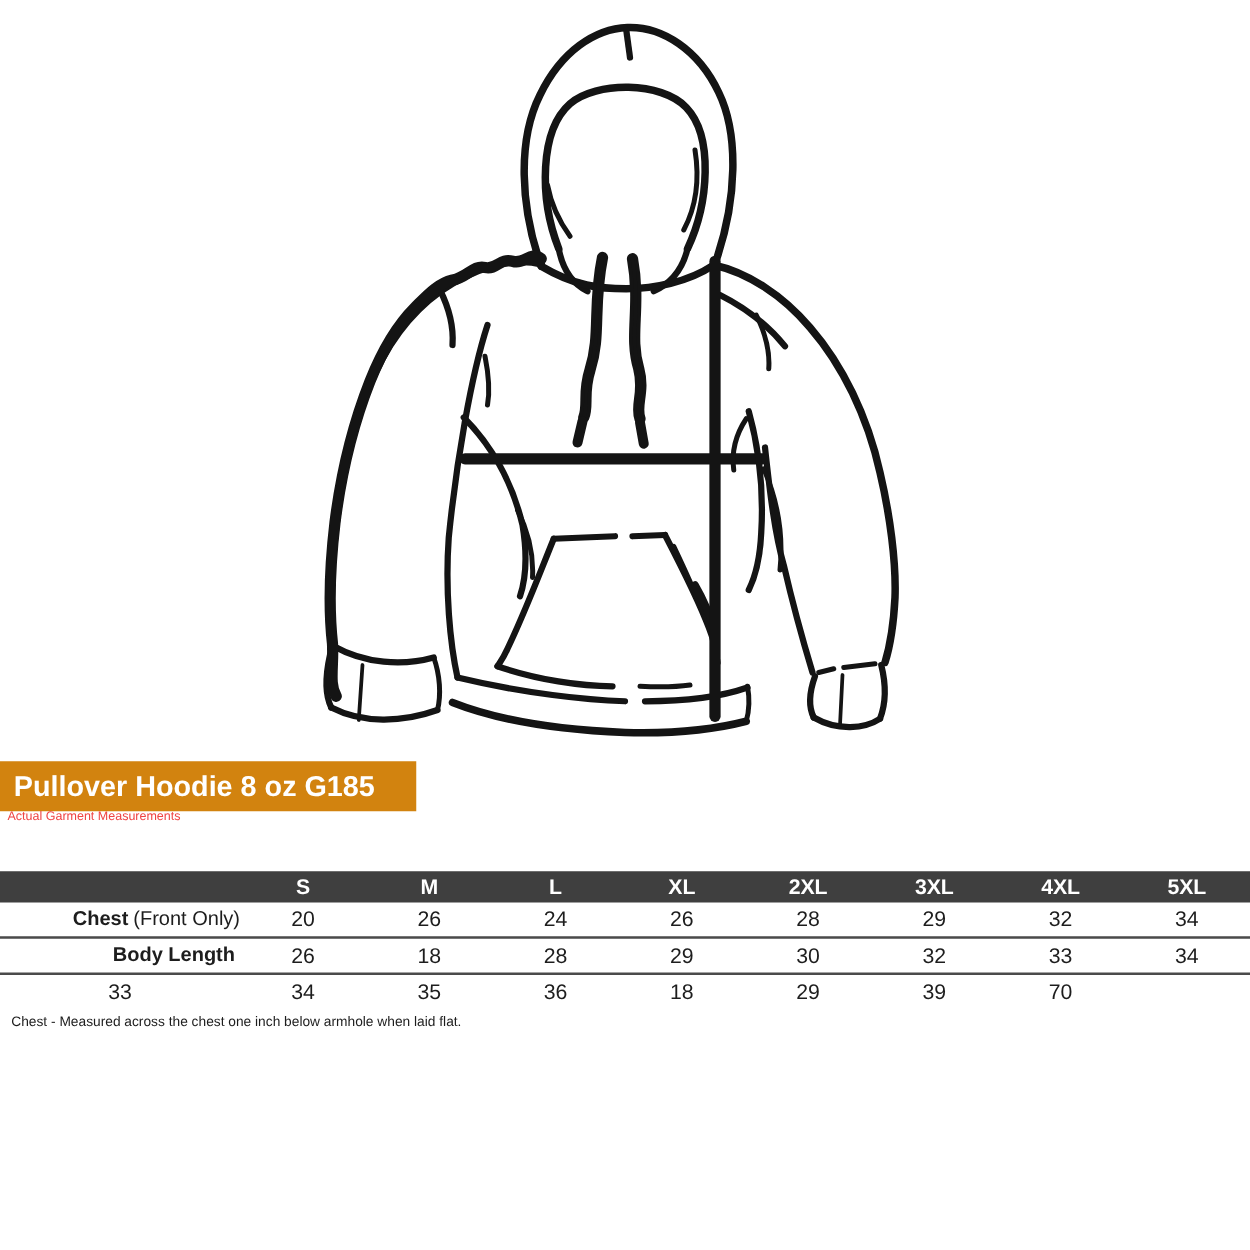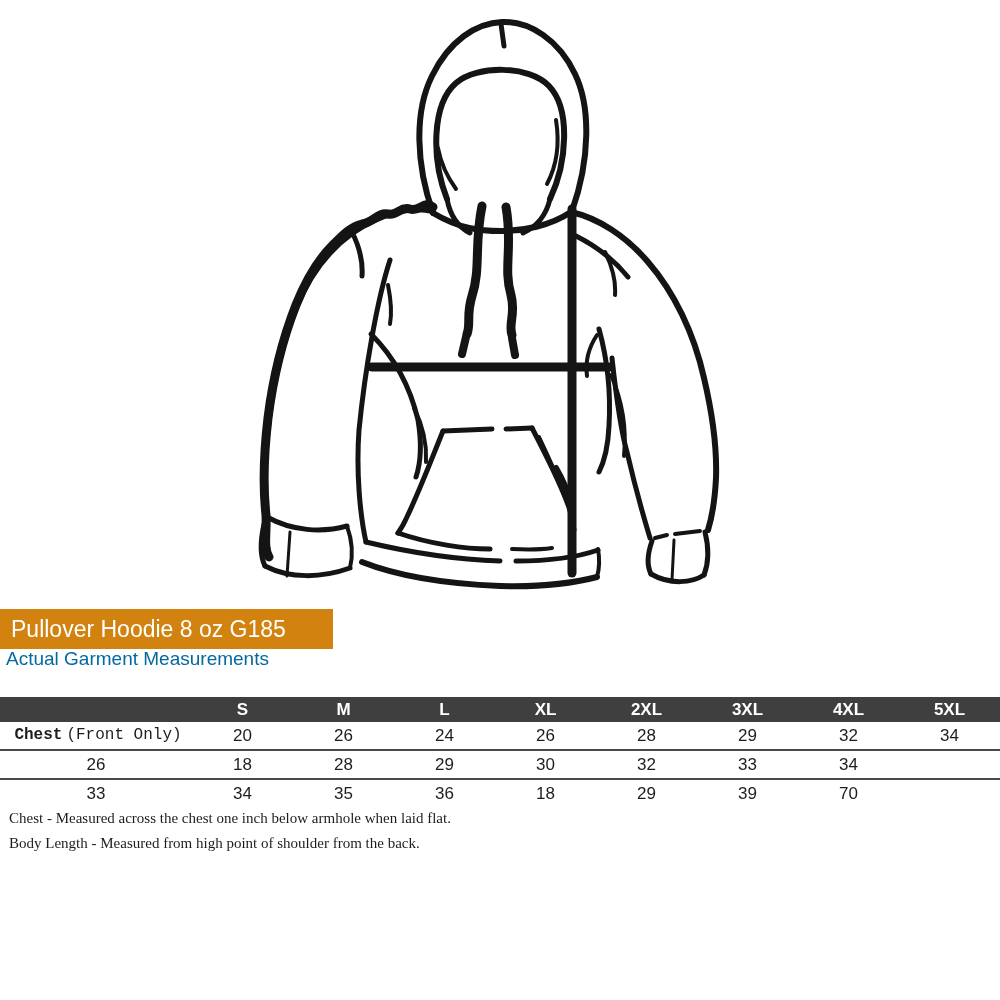--- a/index.html
+++ b/index.html
@@ -6,36 +6,36 @@
   .canvas{
     position:relative;width:1000px;height:1000px;background:#ffffff;
     font-family:"Liberation Sans", sans-serif;color:#141414;overflow:hidden;
   }
   
   .hoodie{position:absolute;left:250px;top:5px;width:500px;height:600px;}
   .hoodie path{fill:none;stroke:#141414;stroke-linecap:round;stroke-linejoin:round;}
   
   .banner{
     position:absolute;left:0;top:609px;width:333px;height:40px;
-    background:#D2830F;color:#ffffff;font-weight:normal;font-size:23px;
+    background:#D2830F;color:#ffffff;font-weight:bold;font-size:23px;
     line-height:40px;padding-left:11px;box-sizing:border-box;white-space:nowrap;
   }
-  .meas-label{position:absolute;left:6px;top:648px;font-size:19px;color:#0369a1;}
+  .meas-label{position:absolute;left:6px;top:648px;font-size:10px;color:#ef4444;}
   
   .size-table{position:absolute;left:0;top:697px;width:1000px;}
   .thead,.trow{display:grid;grid-template-columns:192px repeat(8,1fr);}
   .thead{background:#3F3F3F;color:#ffffff;height:25px;line-height:25px;font-weight:bold;font-size:17px;}
   .trow{height:27px;line-height:27px;font-size:17px;color:#1d1d1d;}
   .trow + .trow{border-top:2px solid #4A4A4A;}
   .cell{text-align:center;overflow:hidden;}
-  .lbl{text-align:center;padding-left:4px;font-size:16px;white-space:nowrap;font-family:Liberation Mono, monospace;}
+  .lbl{text-align:right;padding-left:4px;font-size:16px;white-space:nowrap;}
   .lbl .b{font-weight:bold;}
   .lbl .n{font-weight:normal;margin-left:4px;}
   
-  .notes{position:absolute;left:9px;top:806px;font-size:15px;line-height:25px;color:#1d1d1d;font-family:Liberation Serif, serif;}
+  .notes{position:absolute;left:9px;top:806px;font-size:11px;line-height:25px;color:#1d1d1d;}
   .notes p{margin:0;white-space:nowrap;}
 </style>
 </head>
 <body>
 
 <div class="canvas">
 
   <svg class="hoodie" viewBox="250 5 500 600" xmlns="http://www.w3.org/2000/svg">
 
     <g>
@@ -144,20 +144,23 @@
       <div class="cell">26</div>
       <div class="cell">24</div>
       <div class="cell">26</div>
       <div class="cell">28</div>
       <div class="cell">29</div>
       <div class="cell">32</div>
       <div class="cell">34</div>
     </div>
 
     <div class="trow">
+      <div class="cell lbl">
+        <span class="b">Body Length</span><span class="n"></span>
+      </div>
       <div class="cell">26</div>
       <div class="cell">18</div>
       <div class="cell">28</div>
       <div class="cell">29</div>
       <div class="cell">30</div>
       <div class="cell">32</div>
       <div class="cell">33</div>
       <div class="cell">34</div>
     </div>
 
@@ -168,16 +171,15 @@
       <div class="cell">36</div>
       <div class="cell">18</div>
       <div class="cell">29</div>
       <div class="cell">39</div>
       <div class="cell">70</div>
     </div>
   </div>
 
   <div class="notes">
     <p>Chest - Measured across the chest one inch below armhole when laid flat.</p>
-    <p>Body Length - Measured from high point of shoulder from the back.</p>
   </div>
 
 </div>
 
 </body></html>

